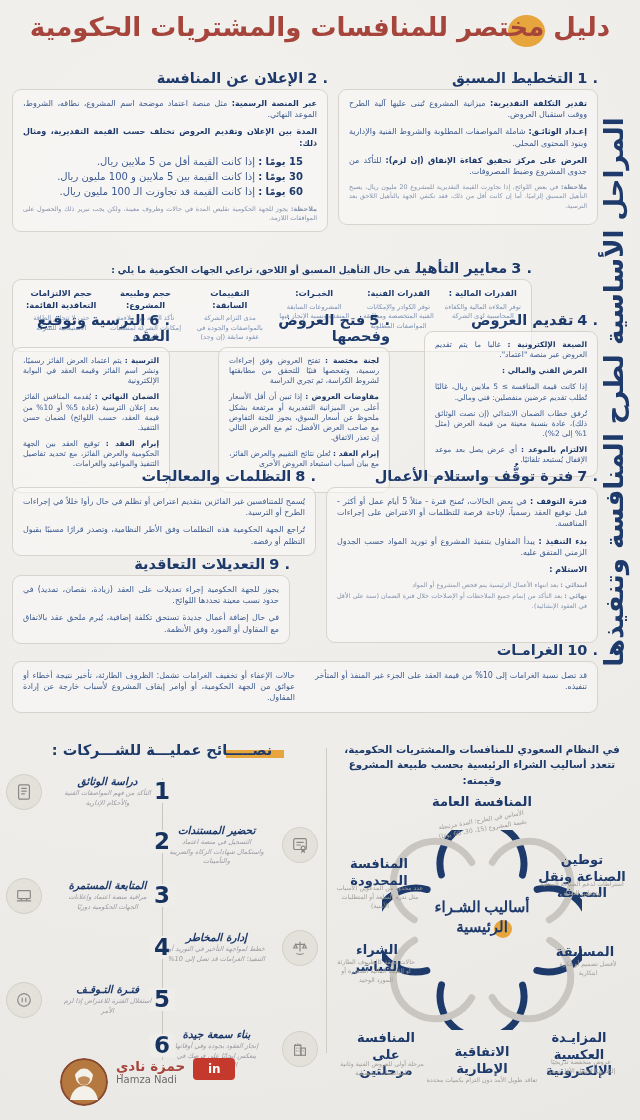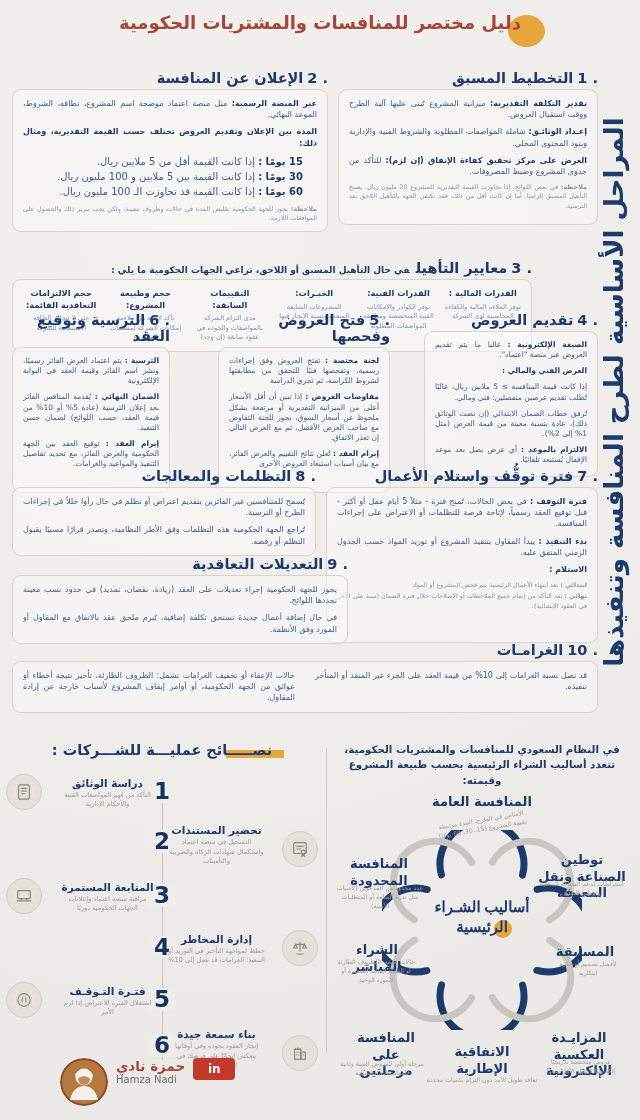--- a/index.html
+++ b/index.html
@@ -3,21 +3,21 @@
 <meta charset="utf-8">
 <style>
   html,body{margin:0;padding:0;background:#dddbd7;}
   .page{position:relative;width:640px;height:1120px;margin:0 auto;overflow:hidden;
         background:#efedea;
         background-image:radial-gradient(circle at 30% 20%, #f3f1ee 0%, #efedea 55%, #eae8e4 100%);
         font-family:"DejaVu Sans","Liberation Sans",sans-serif;direction:rtl;}
   
   .hdr{position:absolute;top:12px;left:0;right:0;text-align:center;z-index:2;}
   .hdr .ball{position:absolute;top:3px;right:95px;width:37px;height:32px;border-radius:50%;background:#e7a53e;z-index:-1;}
-  .hdr h1{margin:0;font-size:18px;font-weight:bold;color:#a6453c;letter-spacing:-.5px;text-align:center;}
+  .hdr h1{margin:0;font-size:26px;font-weight:bold;color:#a6453c;letter-spacing:-.5px;text-align:center;}
   
   .vband{position:absolute;top:62px;right:0;width:42px;height:660px;}
   .vband .rot{position:absolute;top:310px;left:-309px;width:660px;height:40px;
       transform:rotate(-90deg);text-align:center;font-size:26px;font-weight:bold;color:#1d3a6b;white-space:nowrap;}
   
   .sec{position:absolute;}
   .sec-h{margin:0 0 3px 0;font-size:14.5px;font-weight:bold;color:#1d3a6b;}
   .sec-h .n{direction:ltr;unicode-bidi:bidi-override;display:inline-block;margin-left:4px;}
   .sec-h .sub{font-size:9px;font-weight:bold;color:#1d3a6b;margin-right:6px;}
   .card{border:1px solid #d8d4cd;border-radius:9px;background:rgba(251,250,248,.55);
@@ -49,21 +49,21 @@
   .pdesc{position:absolute;font-size:6.2px;color:#a09d98;text-align:center;line-height:1.4;}
   .m-center{position:absolute;left:50%;top:104px;transform:translateX(-50%);width:96px;
             text-align:center;font-size:15px;font-weight:bold;color:#1d3a6b;line-height:1.3;font-family:Liberation Serif, serif;}
   .m-center .sun{position:absolute;top:22px;right:18px;width:18px;height:18px;border-radius:50%;background:#e7a53e;z-index:-1;}
   
   .tips{position:absolute;left:6px;top:742px;width:312px;}
   .t-head{position:relative;text-align:center;font-size:14.5px;font-weight:bold;color:#1d3a6b;margin:0;z-index:1;}
   .t-bar{position:absolute;top:8px;right:34px;width:58px;height:8px;background:#e7a53e;z-index:-1;}
   .timeline{position:relative;height:300px;margin-top:8px;}
   .spine{position:absolute;left:50%;top:12px;bottom:6px;width:1px;background:#c9c6c0;}
-  .step{position:absolute;width:150px;display:flex;gap:17px;align-items:flex-end;}
+  .step{position:absolute;width:150px;display:flex;gap:17px;align-items:center;font-style:italic;}
   .step.icon-left{flex-direction:row-reverse;left:0;}
   .step.icon-right{right:0;}
   .s-icon{flex:0 0 34px;width:34px;height:34px;border-radius:50%;background:#e4e1db;border:1px solid #d2cfc8;
           display:flex;align-items:center;justify-content:center;}
   .s-txt{flex:1;text-align:center;}
   .s-title{font-size:10.5px;font-weight:bold;color:#1d3a6b;margin-bottom:2px;}
   .s-desc{font-size:6.6px;color:#9b99a2;line-height:1.45;}
   .stepnum{position:absolute;left:50%;transform:translateX(-50%);font-size:23px;font-weight:bold;
            color:#16325f;background:#efedea;padding:0 5px;line-height:1;}
   
@@ -187,21 +187,21 @@
   </section>
 
   <section class="sec" style="left:12px;top:468px;width:304px;">
     <h2 class="sec-h"><span class="n">8 .</span><span>التظلمات والمعالجات</span></h2>
     <div class="card">
       <p><span>يُسمح للمتنافسين غير الفائزين بتقديم اعتراض أو تظلم في حال رأوا خللاً في إجراءات الطرح أو الترسية.</span></p>
       <p><span>تُراجع الجهة الحكومية هذه التظلمات وفق الأطر النظامية، وتصدر قرارًا مسببًا بقبول التظلم أو رفضه.</span></p>
     </div>
   </section>
 
-  <section class="sec" style="left:12px;top:556px;width:336px;">
+  <section class="sec" style="left:12px;top:556px;width:278px;">
     <h2 class="sec-h"><span class="n">9 .</span><span>التعديلات التعاقدية</span></h2>
     <div class="card">
       <p><span>يجوز للجهة الحكومية إجراء تعديلات على العقد (زيادة، نقصان، تمديد) في حدود نسب معينة تحددها اللوائح.</span></p>
       <p><span>في حال إضافة أعمال جديدة تستحق تكلفة إضافية، يُبرم ملحق عقد بالاتفاق مع المقاول أو المورد وفق الأنظمة.</span></p>
     </div>
   </section>
 
   <section class="sec" style="left:12px;top:642px;width:586px;">
     <h2 class="sec-h"><span class="n">10 .</span><span>الغرامـات</span></h2>
     <div class="card">

